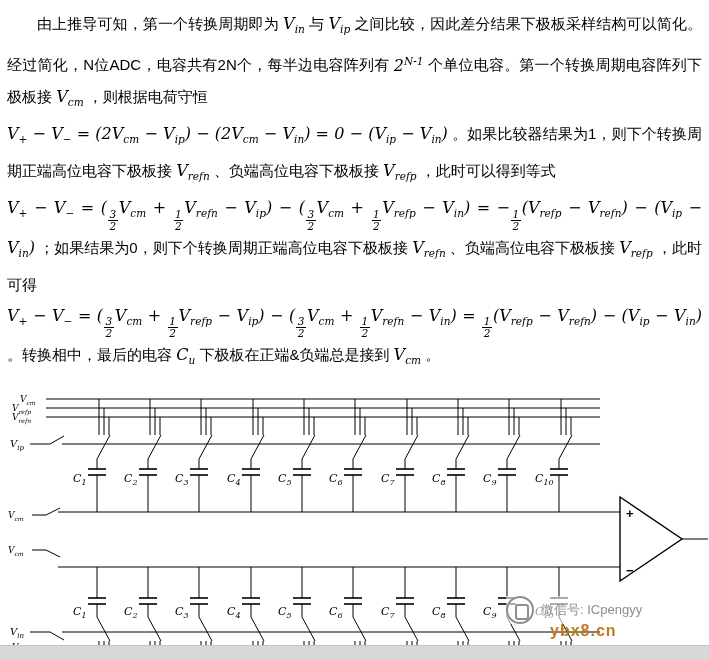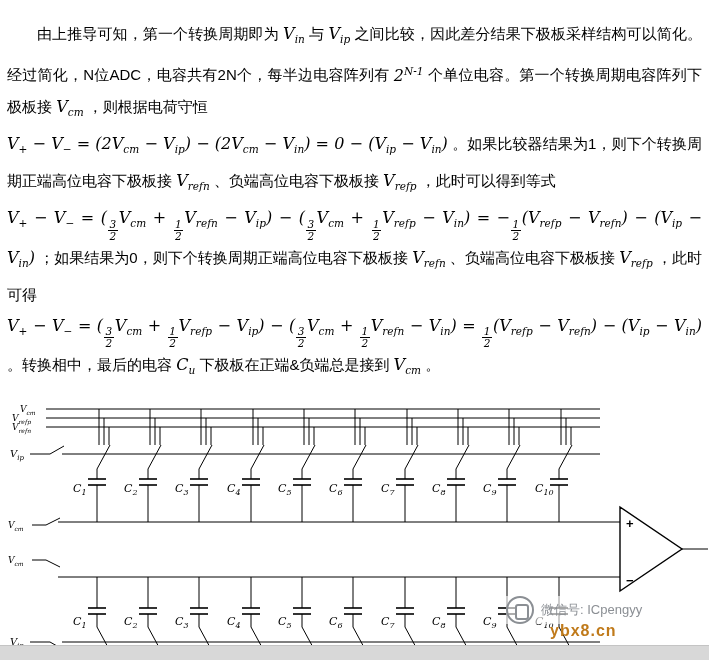--- a/index.html
+++ b/index.html
@@ -4,21 +4,21 @@
 <style>
   html,body{margin:0;padding:0;background:#ffffff;}
   .page{
     position:relative;
     width:709px;height:660px;
     background:#ffffff;
     overflow:hidden;
     font-family:"Liberation Sans","DejaVu Sans",sans-serif;
     color:#000;
   }
-  .textblock{padding:18px 7px 0 7px;}
+  .textblock{padding:8px 7px 0 7px;}
   .textblock p{
     margin:0;
     font-size:15px;
     line-height:31px;
     text-align:justify;
     color:#000;
   }
   .textblock p.indent{text-indent:2em;}
   
   .m{

